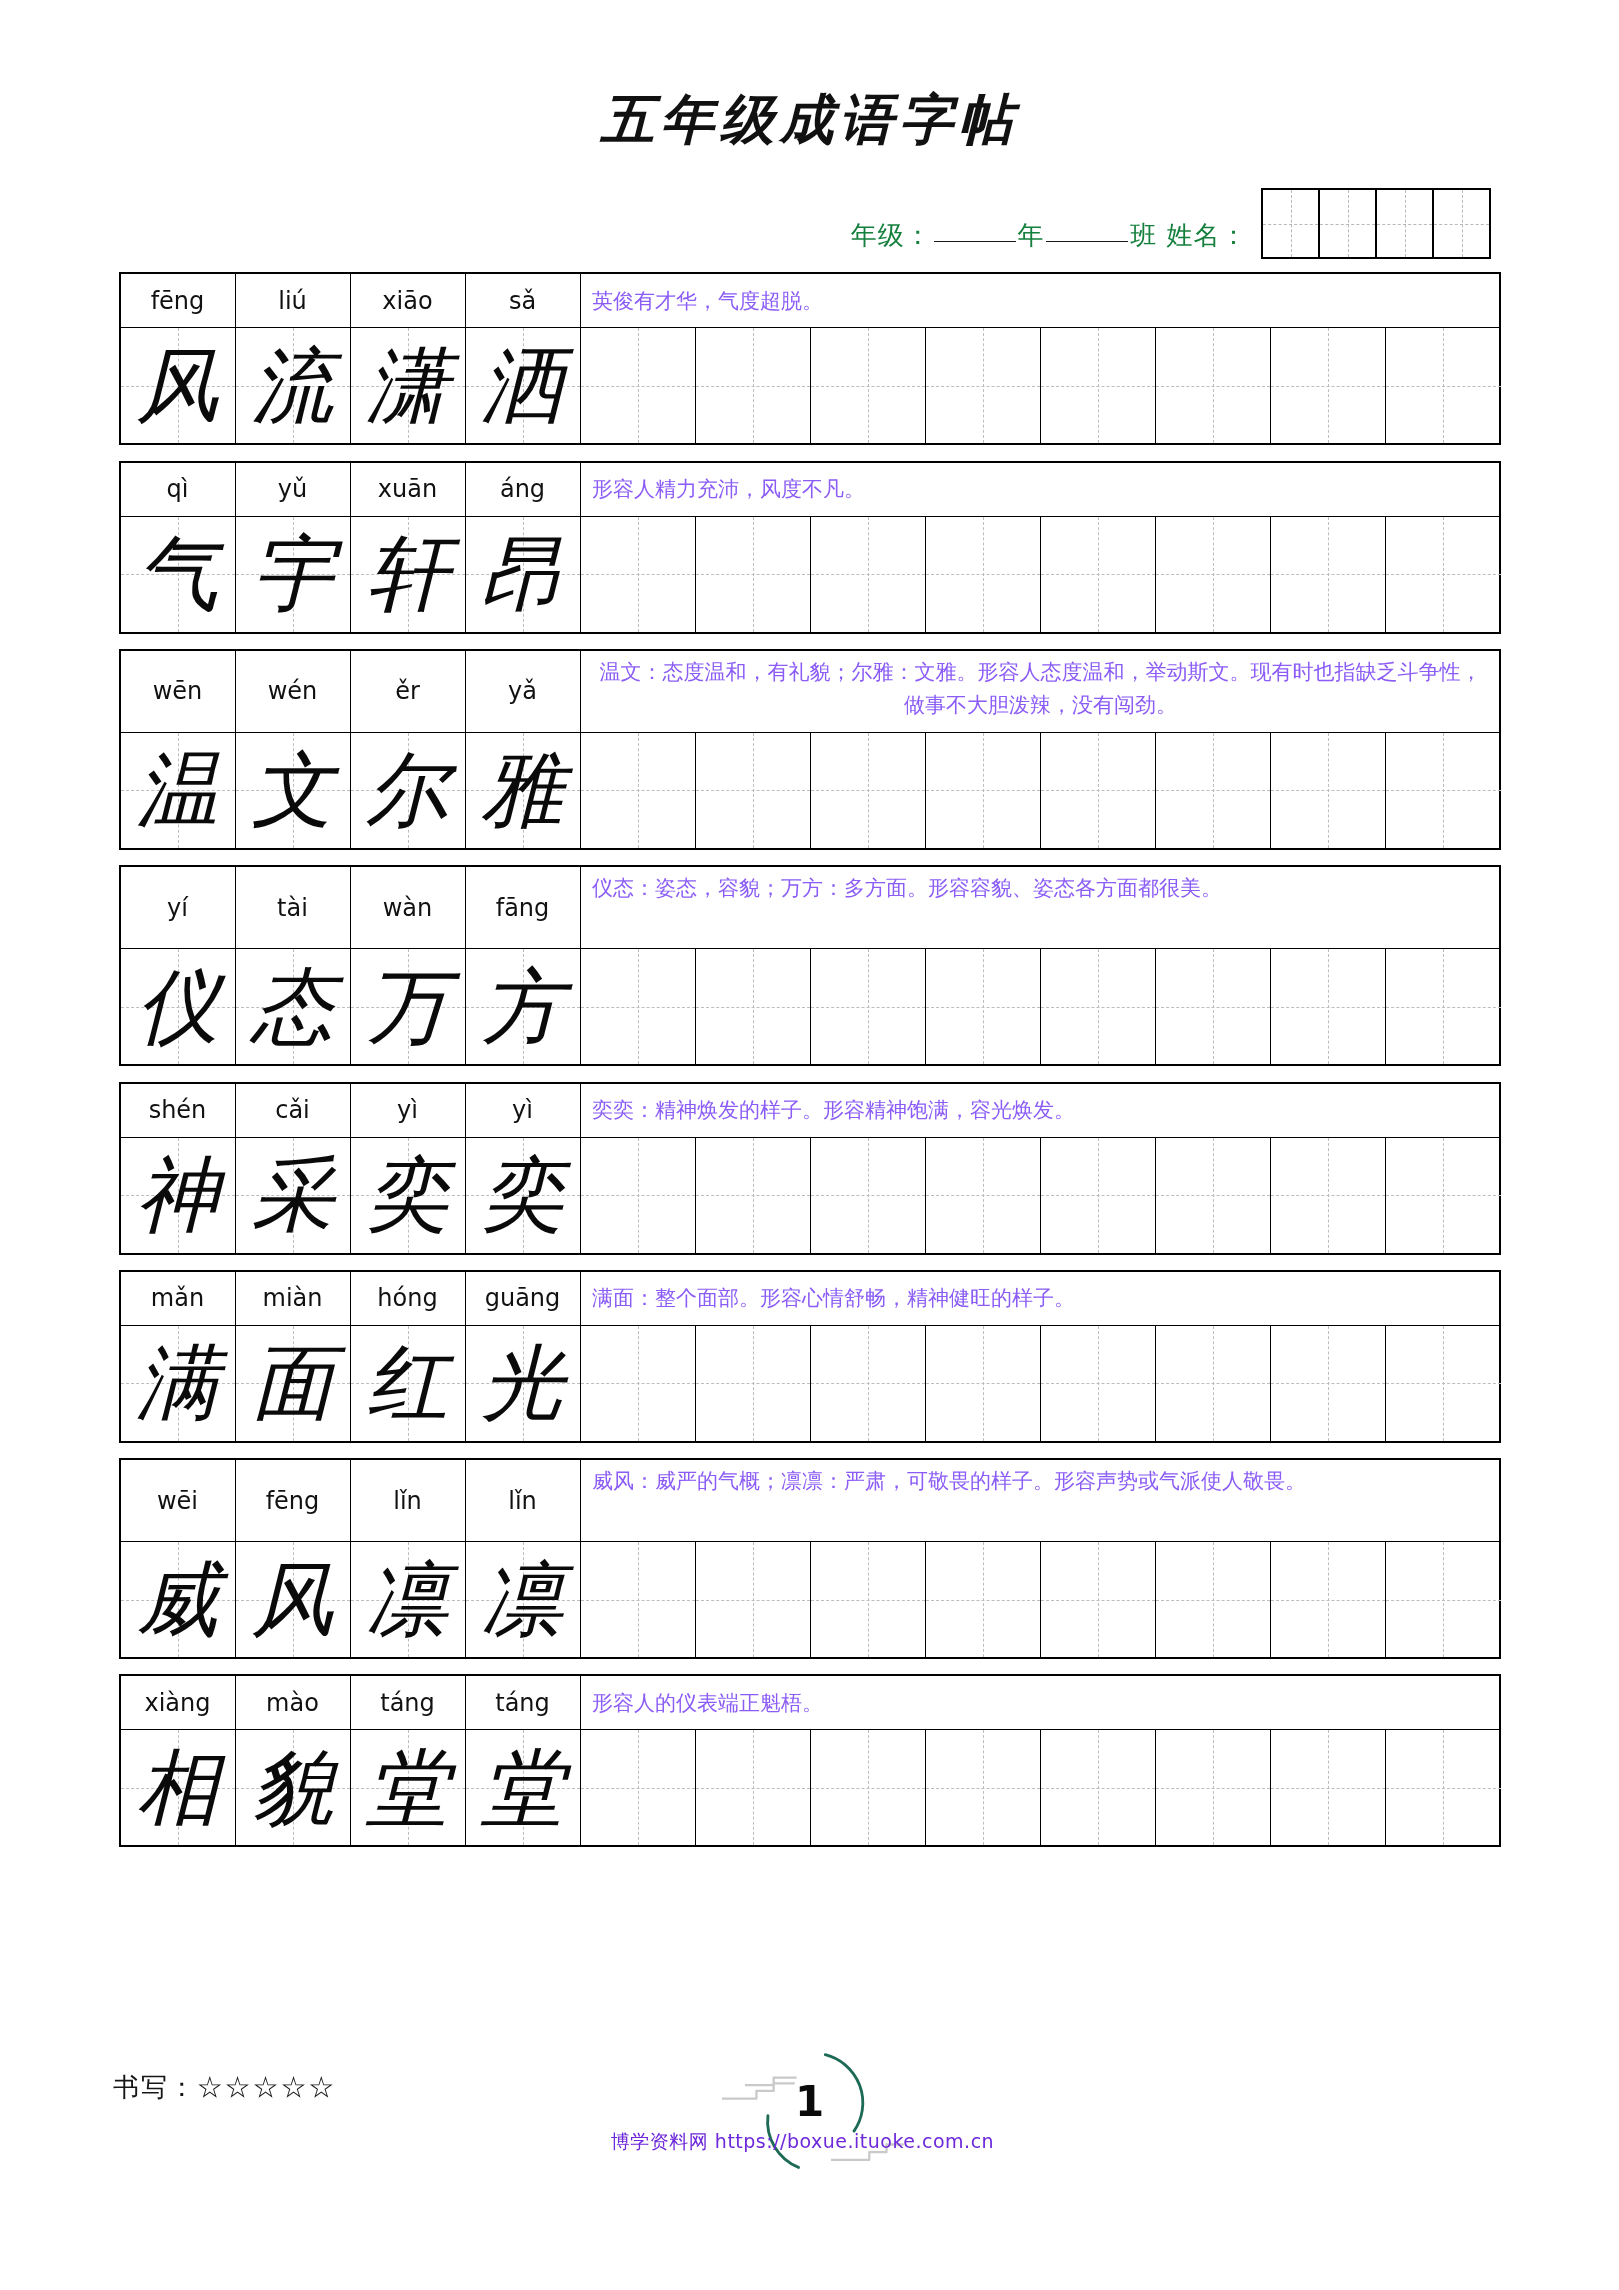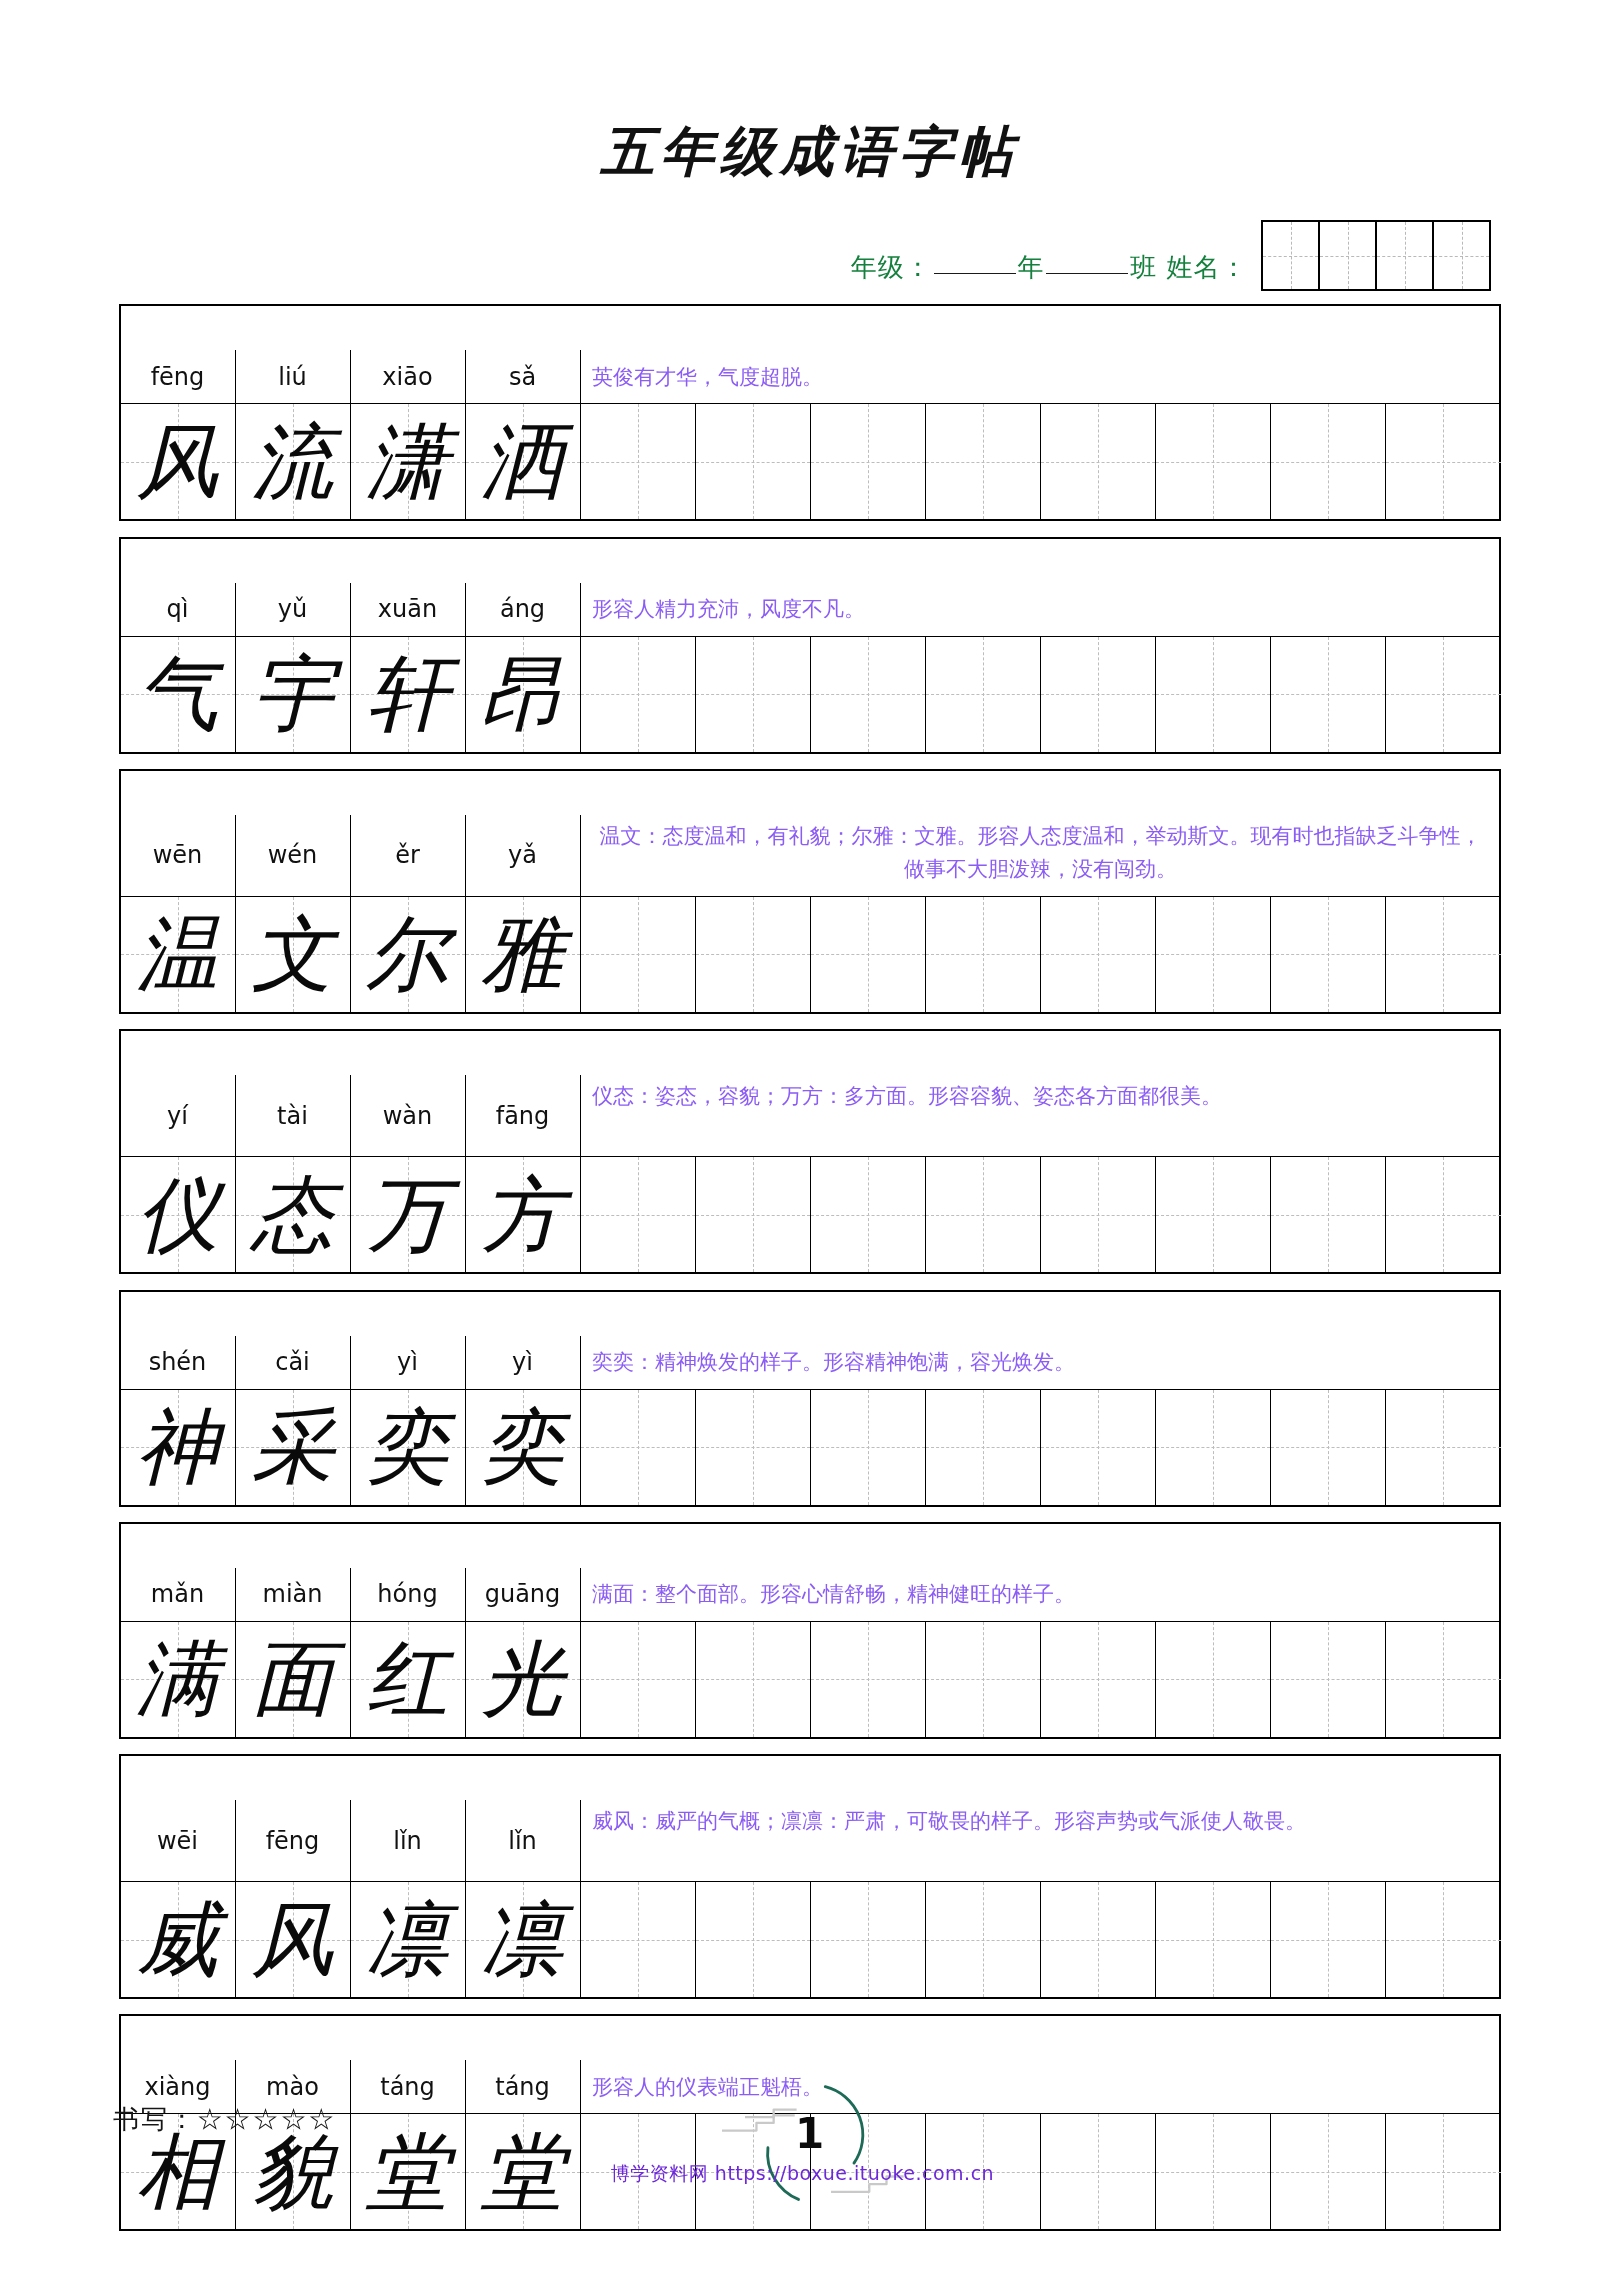--- a/index.html
+++ b/index.html
@@ -26,21 +26,20 @@
   .title {
     text-align: center;
     font-family: "DejaVu Serif", "Liberation Serif", serif;
     font-size: 54px;
     font-weight: bold;
     letter-spacing: 5.7px;
     color: #111;
     padding-top: 92px;
     line-height: 1;
     font-style: italic;
-    margin-top: 32px;
   }
 
   
   .header-row {
     display: flex;
     align-items: flex-end;
     justify-content: flex-end;
     padding-right: 128px;
     margin-top: 40px;
     height: 73px;
@@ -99,21 +98,20 @@
     border: 2.9px solid #000;
     margin-bottom: 15.3px;
     background: #fff;
     box-sizing: border-box;
   }
   .pinyin-row {
     display: flex;
     height: 54px;
     border-bottom: 1.9px solid #000;
     box-sizing: border-box;
-    margin-top: 44px;
   }
   .pinyin-cell {
     width: 115px;
     min-width: 115px;
     border-right: 1.9px solid #000;
     display: flex;
     align-items: center;
     justify-content: center;
     font-family: "DejaVu Sans", "Liberation Sans", sans-serif;
     font-size: 24px;

